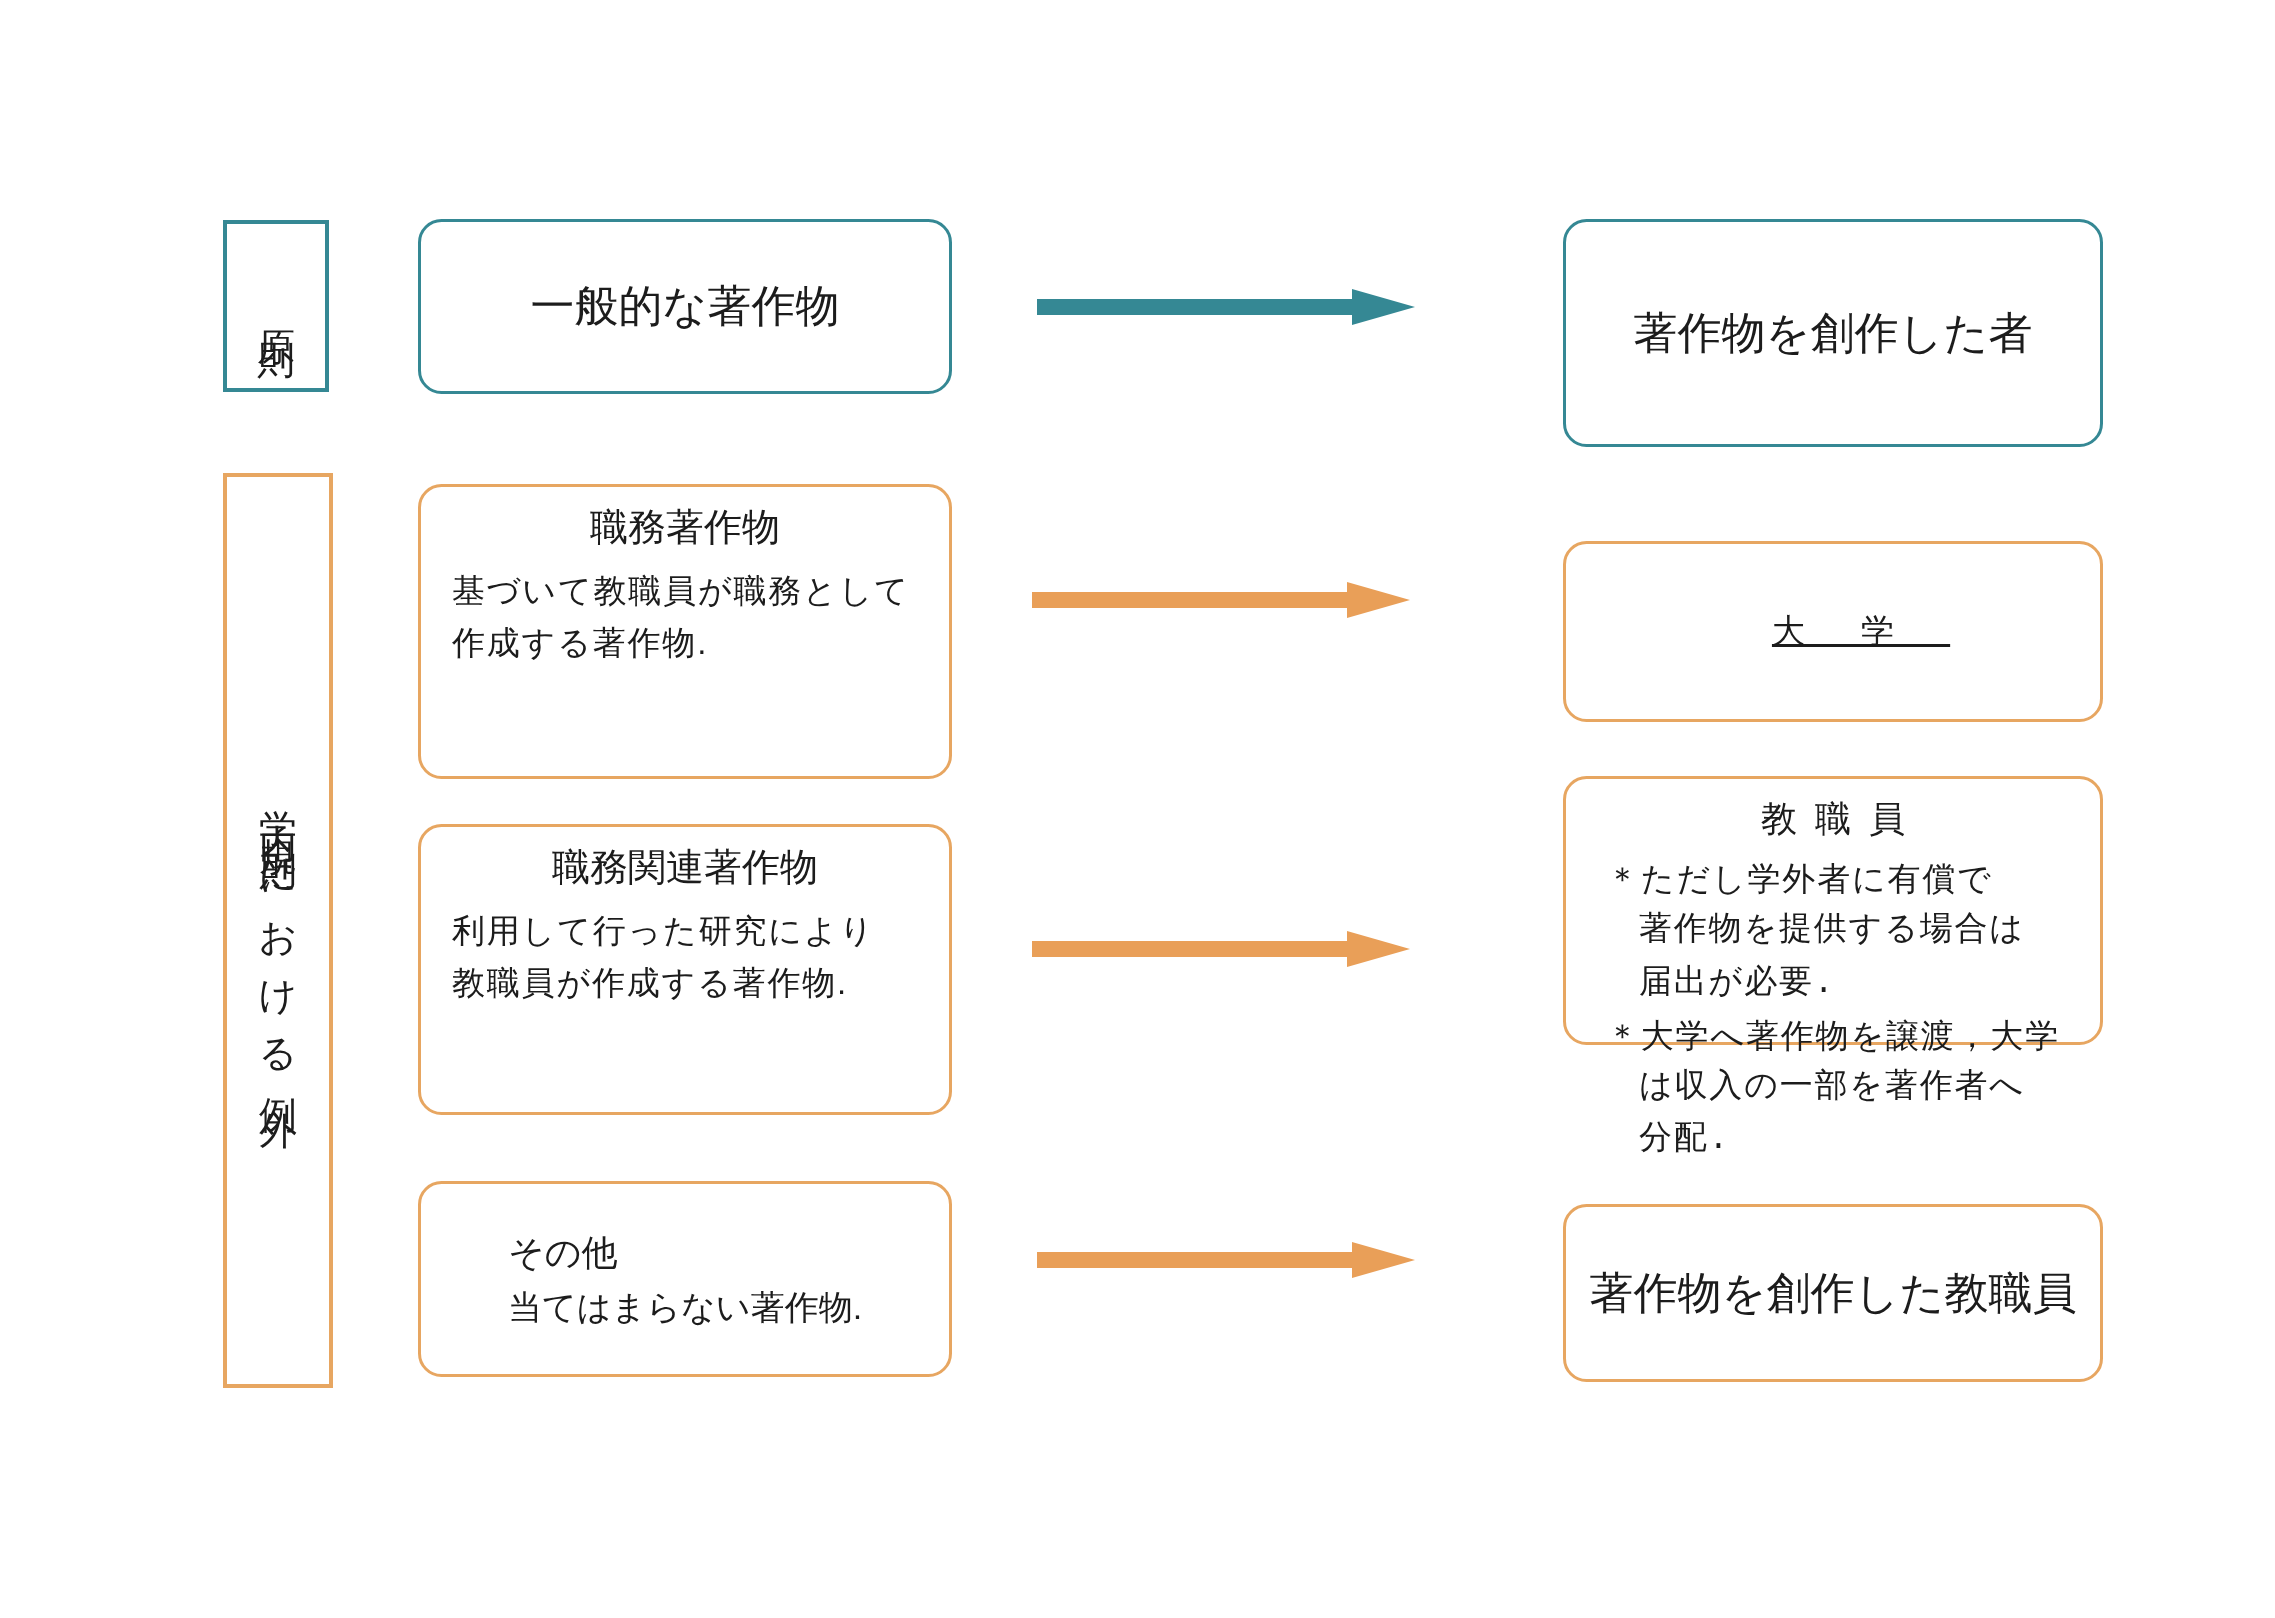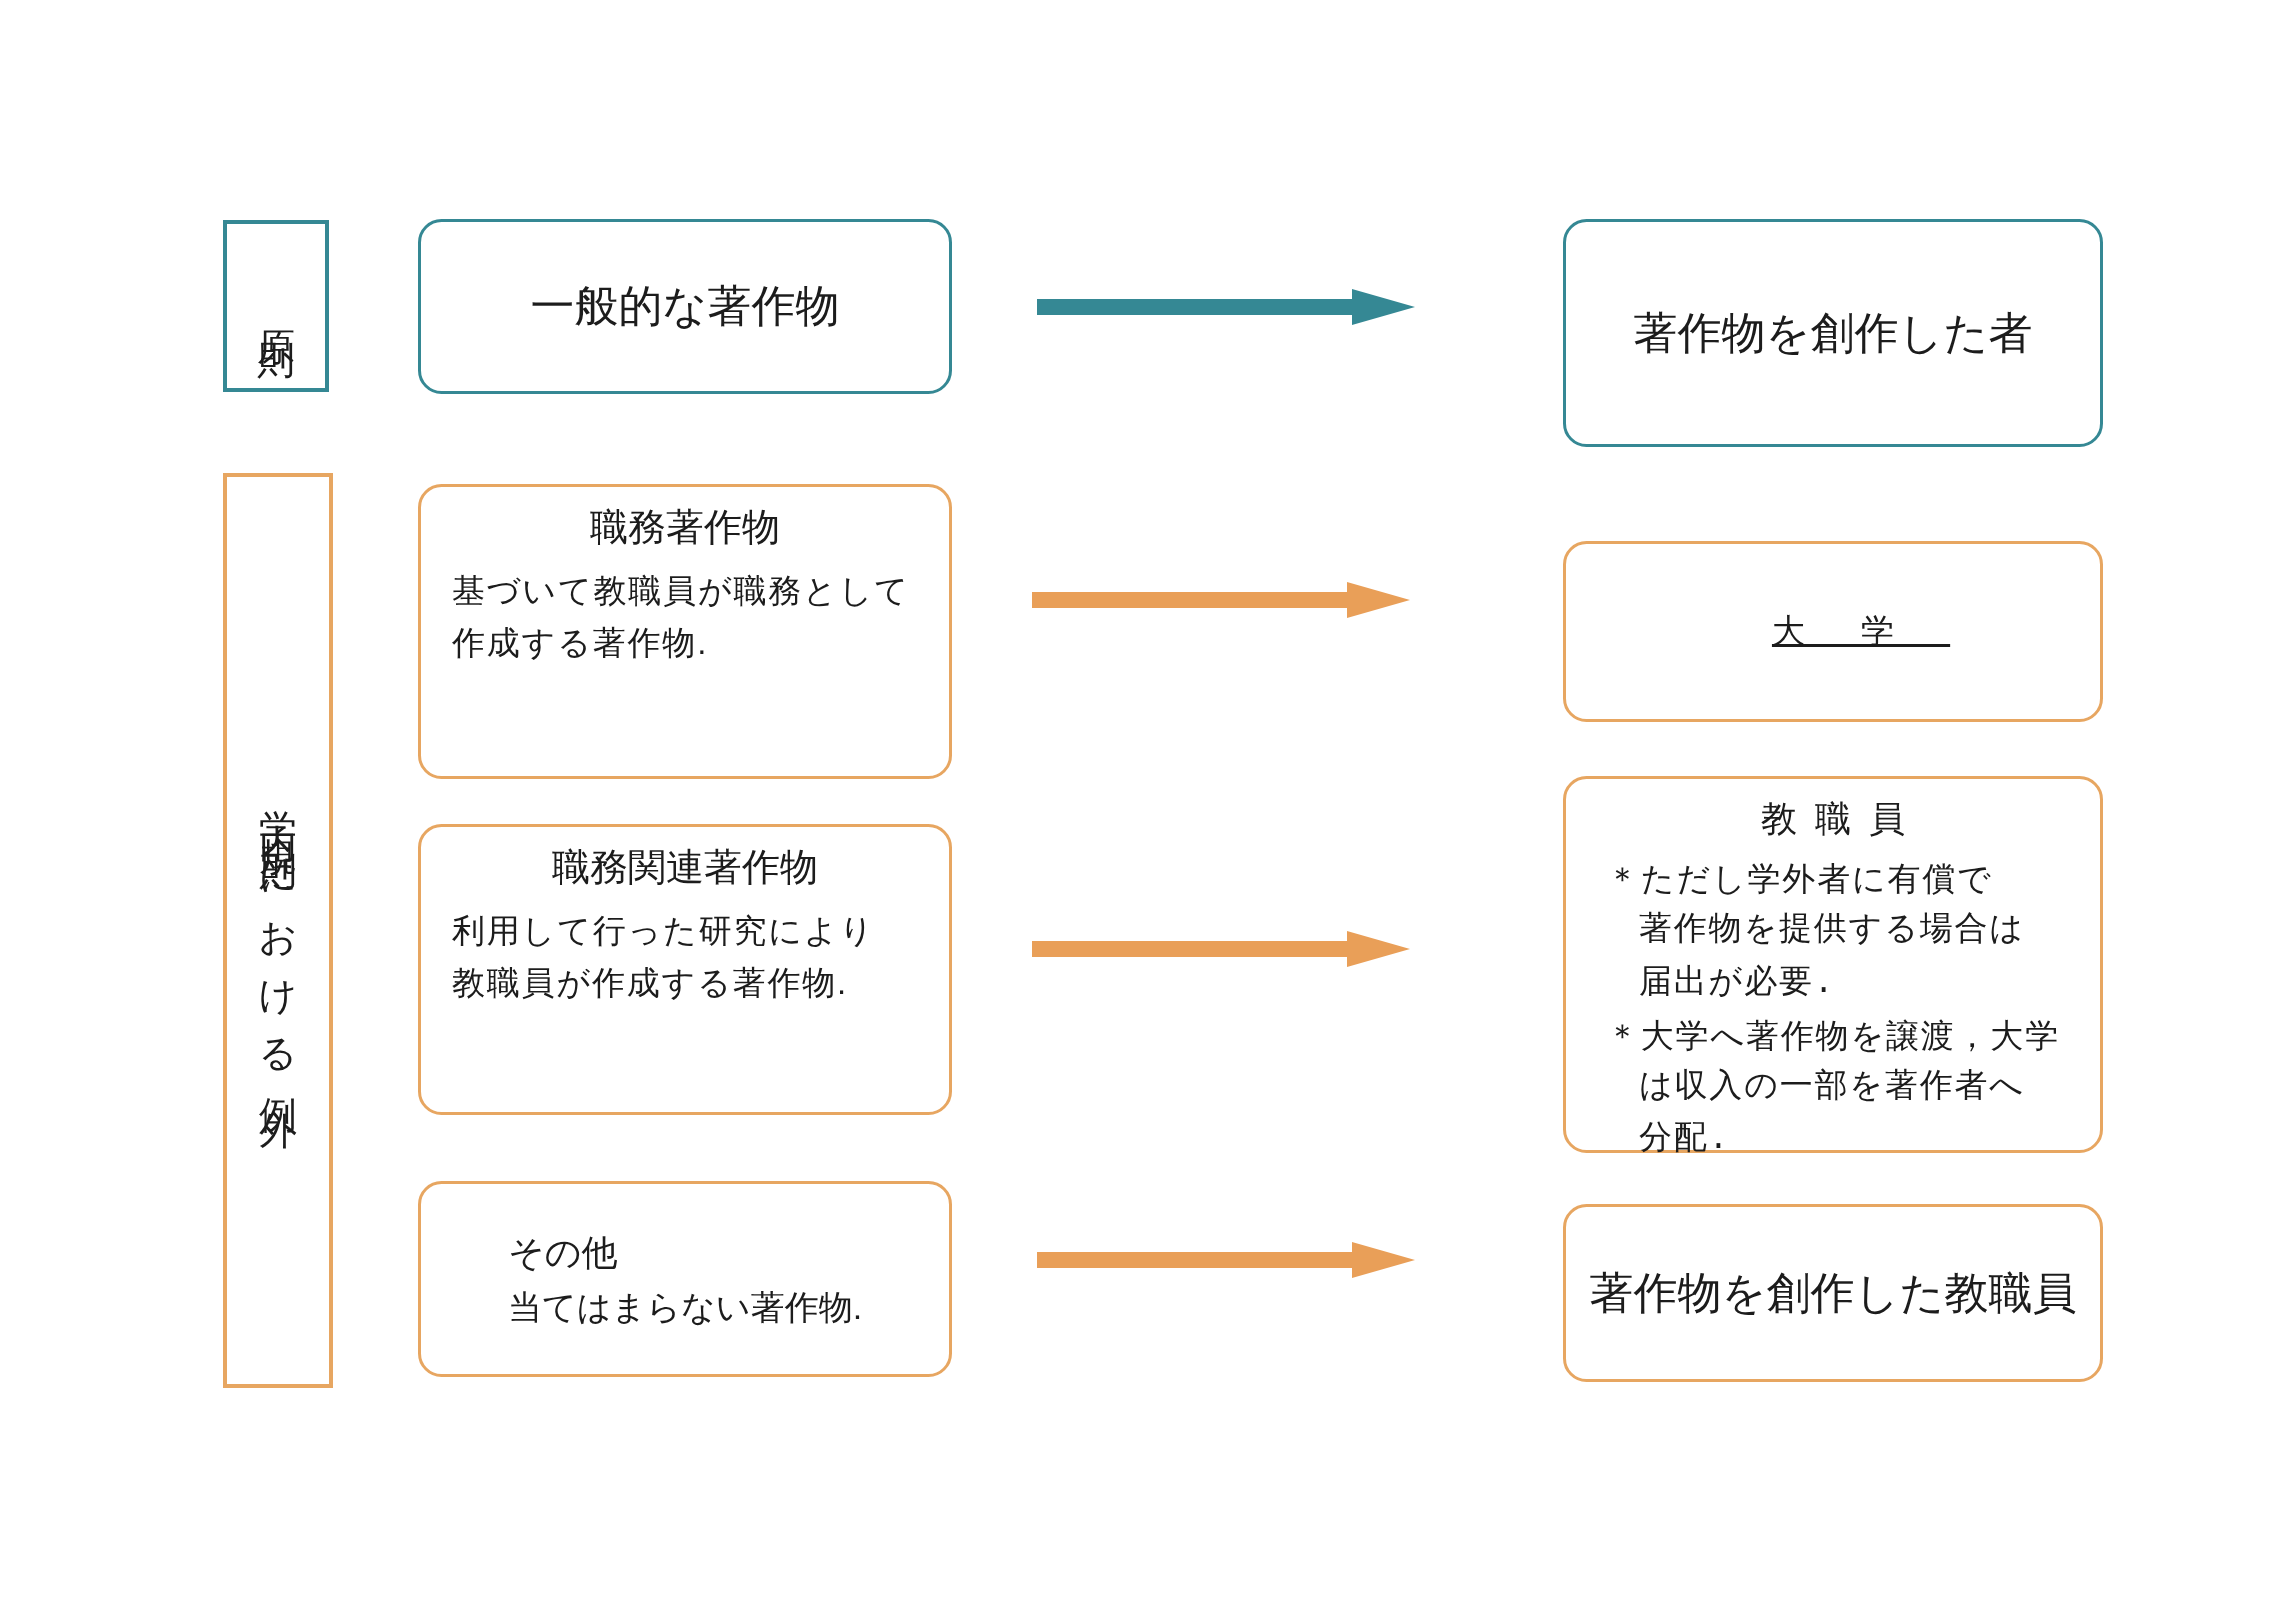--- a/index.html
+++ b/index.html
@@ -147,21 +147,21 @@
     <div class="box-body">
       <span class="line">利用して行った研究により</span>
       <span class="line">教職員が作成する著作物.</span>
     </div>
   </div>
 
   <svg class="arrow orange" style="left:1031px; top:922px;" width="380" height="54" viewBox="0 0 420 60">
     <polygon points="0,21 350,21 350,10 420,30 350,50 350,39 0,39"></polygon>
   </svg>
 
-  <div class="box orange-border rounded" style="left:1563px; top:744px; width:540px; height:377px;">
+  <div class="box orange-border rounded" style="left:1563px; top:744px; width:540px; height:269px;">
     <div class="staff-title">教職員</div>
     <div class="notes">
       <span class="note-line"><span>＊</span><span>ただし学外者に有償で</span></span>
       <span class="note-line cont">著作物を提供する場合は</span>
       <span class="note-line cont">届出が必要.</span>
       <span class="note-line"><span>＊</span><span>大学へ著作物を譲渡，大学</span></span>
       <span class="note-line cont">は収入の一部を著作者へ</span>
       <span class="note-line cont">分配.</span>
     </div>
   </div>

